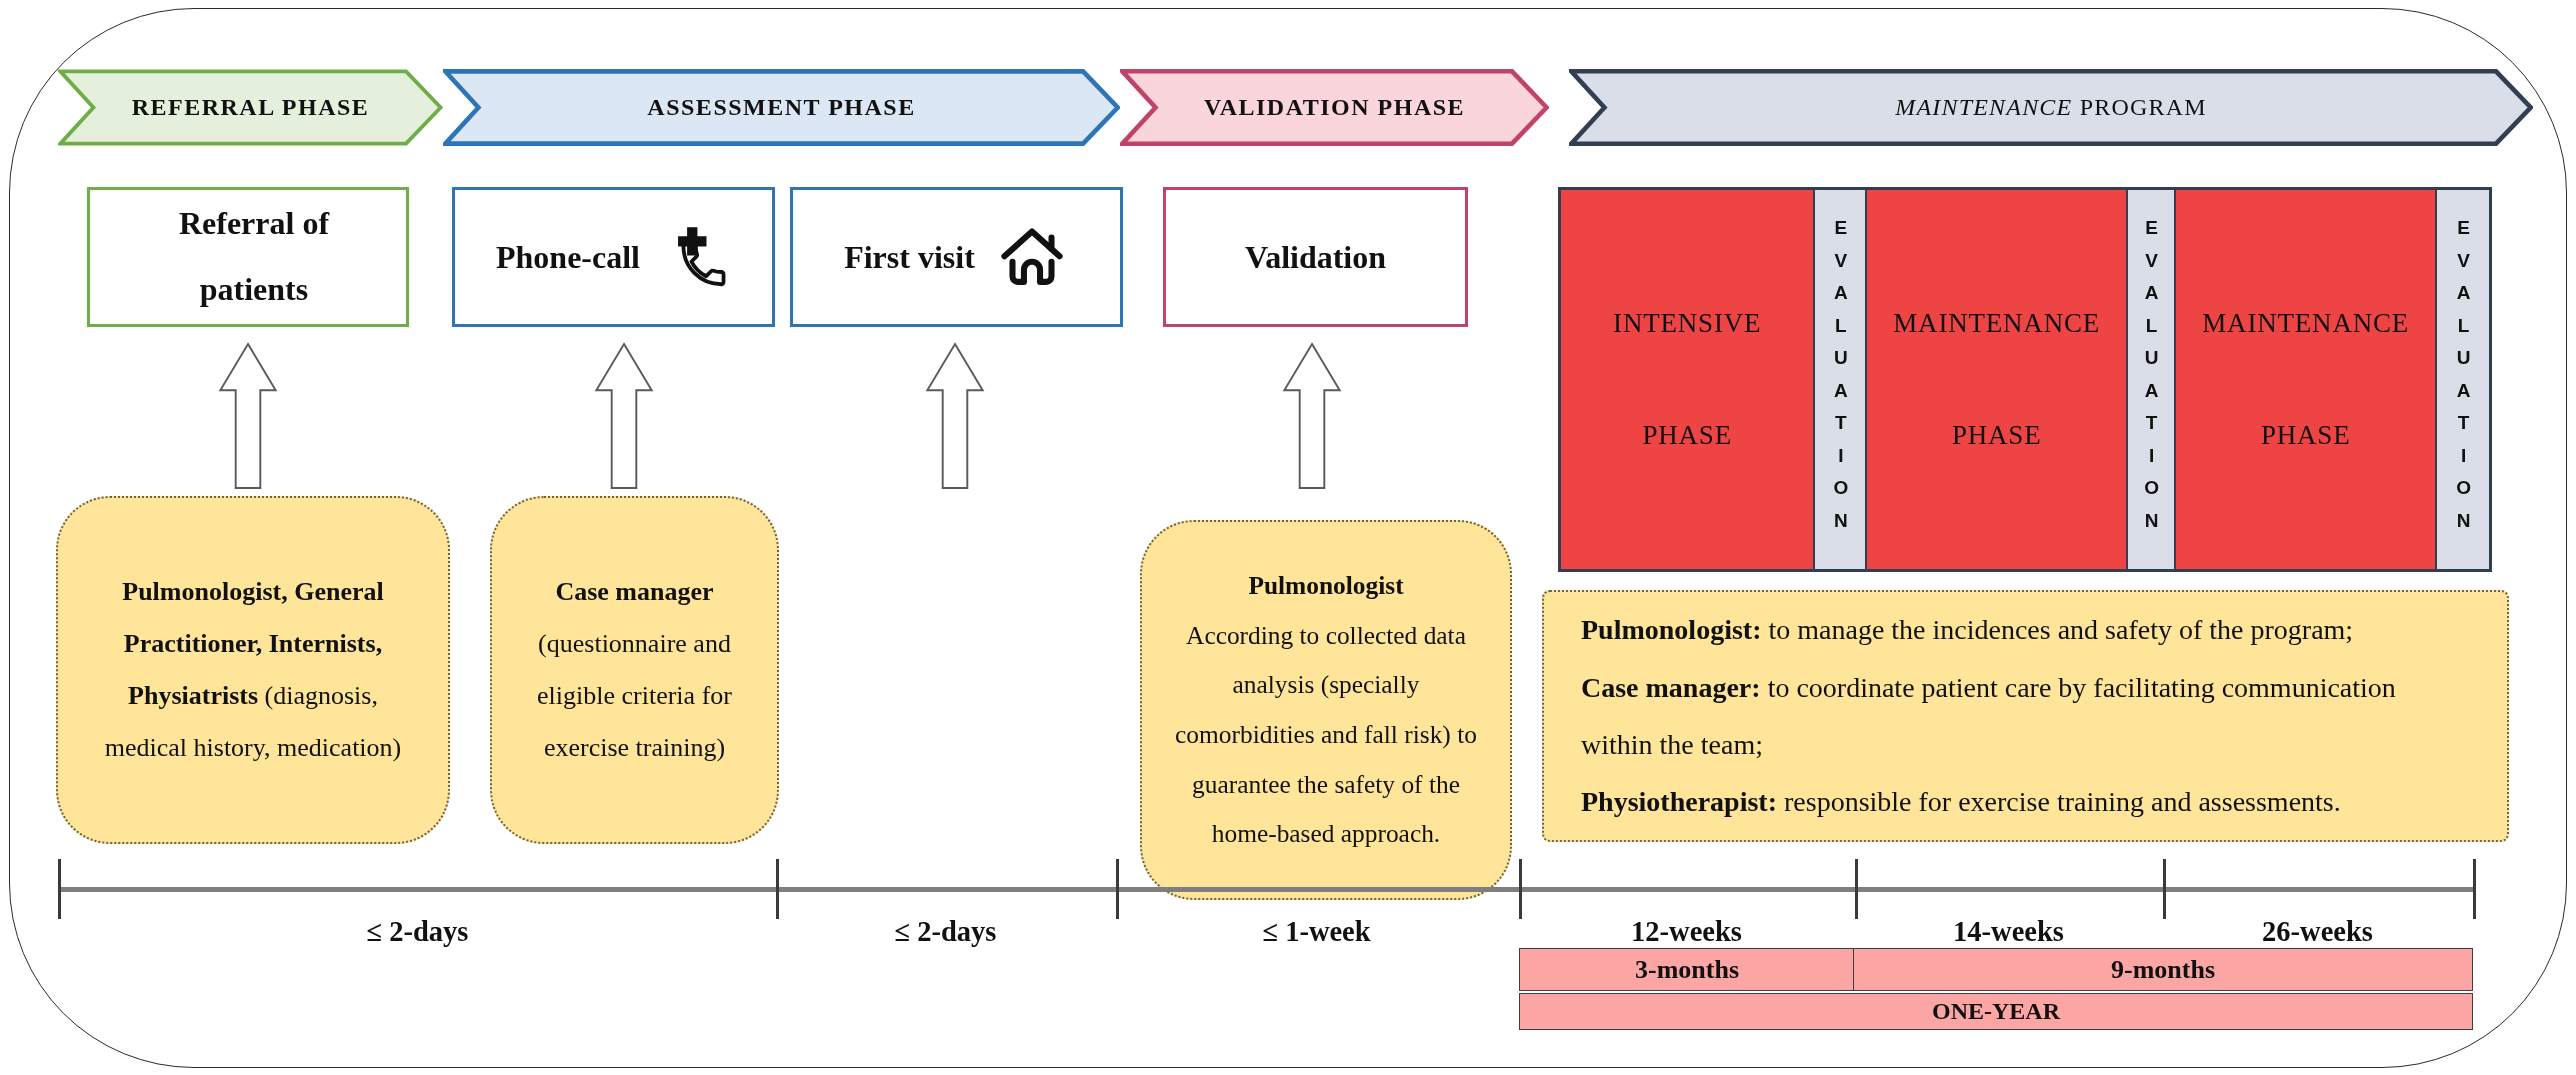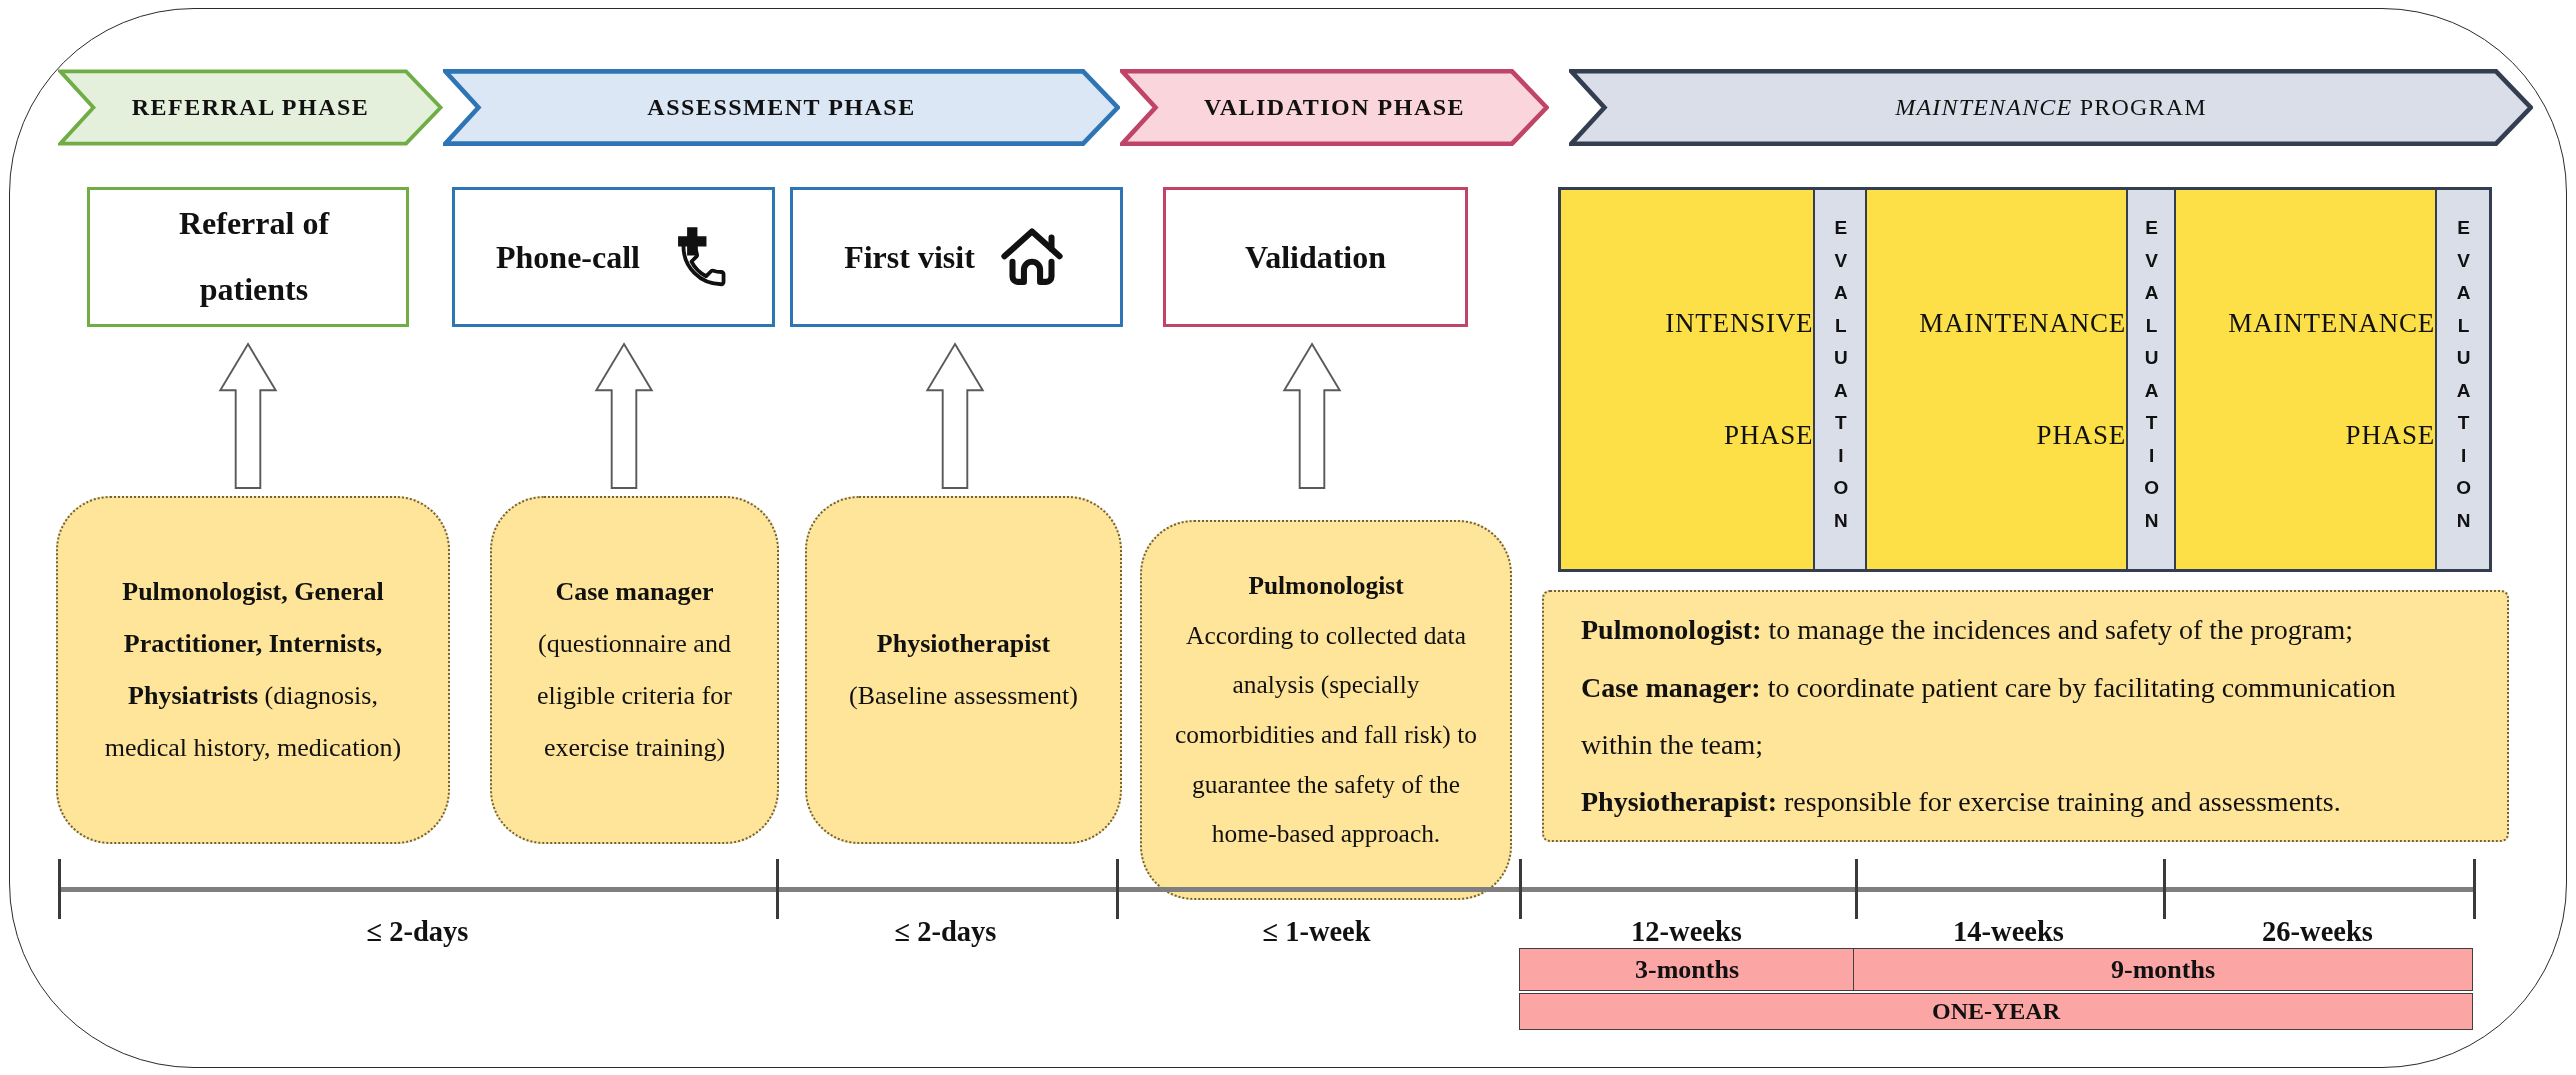--- a/index.html
+++ b/index.html
@@ -28,22 +28,22 @@
     font-size:32px; font-weight:700; text-align:center; }
   .stepbox.green  { border:3.1px solid #70AD47; }
   .stepbox.blue   { border:3.1px solid #2E75B6; }
   .stepbox.pink   { border:3.1px solid #C04368; }
   .two-line { line-height:2.05; }
   
   .uparrow { top:341px; width:62px; height:150px; }
   
   #program-table { left:1558px; top:187px; width:934px; height:385px;
     border:3.1px solid #333F50; box-sizing:border-box; display:flex; background:#fff; }
-  .phase-col { display:flex; flex-direction:column; align-items:flex-end; justify-content:center;
-    gap:81px; font-size:27px; letter-spacing:0.8px; background:#fde047; }
+  .phase-col { display:flex; flex-direction:column; align-items:center; justify-content:center;
+    gap:81px; font-size:27px; letter-spacing:0.8px; background:#ef4444; }
   .phase-col .pl { white-space:nowrap; }
   .eval-col { display:flex; align-items:center; justify-content:center;
     background:#D9DEE8; border-left:2.3px solid #333F50; border-right:2.3px solid #333F50;
     box-sizing:border-box; }
   .eval-text { writing-mode:vertical-rl; text-orientation:upright;
     font-family:"Liberation Sans","DejaVu Sans",sans-serif;
     font-weight:700; font-size:19px; letter-spacing:11.5px; }
   .w272 { width:27.2%; } .w58 { width:5.8%; } .w279 { width:27.9%; } .w54 { width:5.4%; }
   
   .ybox { background:#FFE599; border:2.3px dotted #6e6344; box-sizing:border-box;
@@ -168,23 +168,20 @@
   </svg>
 
   <div class="abs ybox" style="left:56px;top:496px;width:394px;height:348px;">
     <div><span class="b">Pulmonologist, General Practitioner, Internists, Physiatrists</span> <span>(diagnosis, medical history, medication)</span></div>
   </div>
 
   <div class="abs ybox" style="left:490px;top:496px;width:289px;height:348px;">
     <div><span class="b block">Case manager</span><span>(questionnaire and eligible criteria for exercise training)</span></div>
   </div>
 
-  <div class="abs ybox" style="left:805px;top:496px;width:317px;height:348px;">
-    <div><span class="b block">Physiotherapist</span><span>(Baseline assessment)</span></div>
-  </div>
 
   <div class="abs ybox" style="left:1140px;top:476px;width:372px;height:380px;font-size:25.4px;line-height:1.95;padding:15.4px 24.6px;margin-top:44px;">
     <div><span class="b block">Pulmonologist</span><span>According to collected data analysis (specially comorbidities and fall risk) to guarantee the safety of the home-based approach.</span></div>
   </div>
 
   <div class="abs ybox" id="roles-box" style="left:1542px;top:590px;width:967px;height:252px;">
     <div class="role-line"><span class="b">Pulmonologist:</span><span> to manage the incidences and safety of the program;</span></div>
     <div class="role-line"><span class="b">Case manager:</span><span> to coordinate patient care by facilitating communication within the team;</span></div>
     <div class="role-line"><span class="b">Physiotherapist:</span><span> responsible for exercise training and assessments.</span></div>
   </div>

